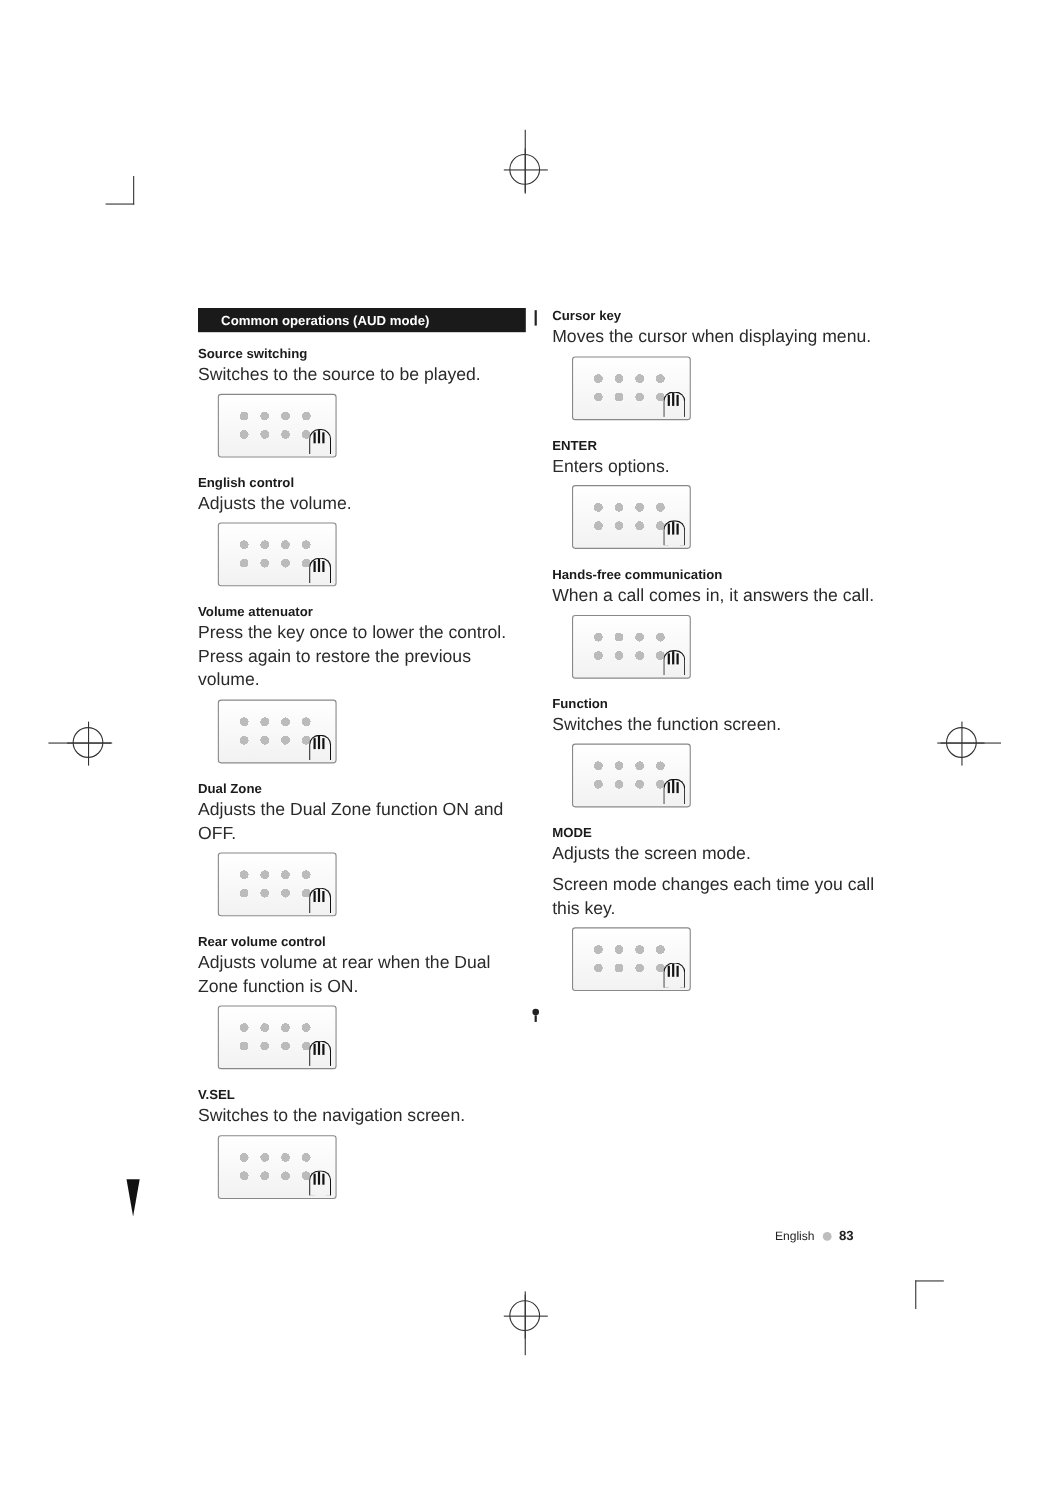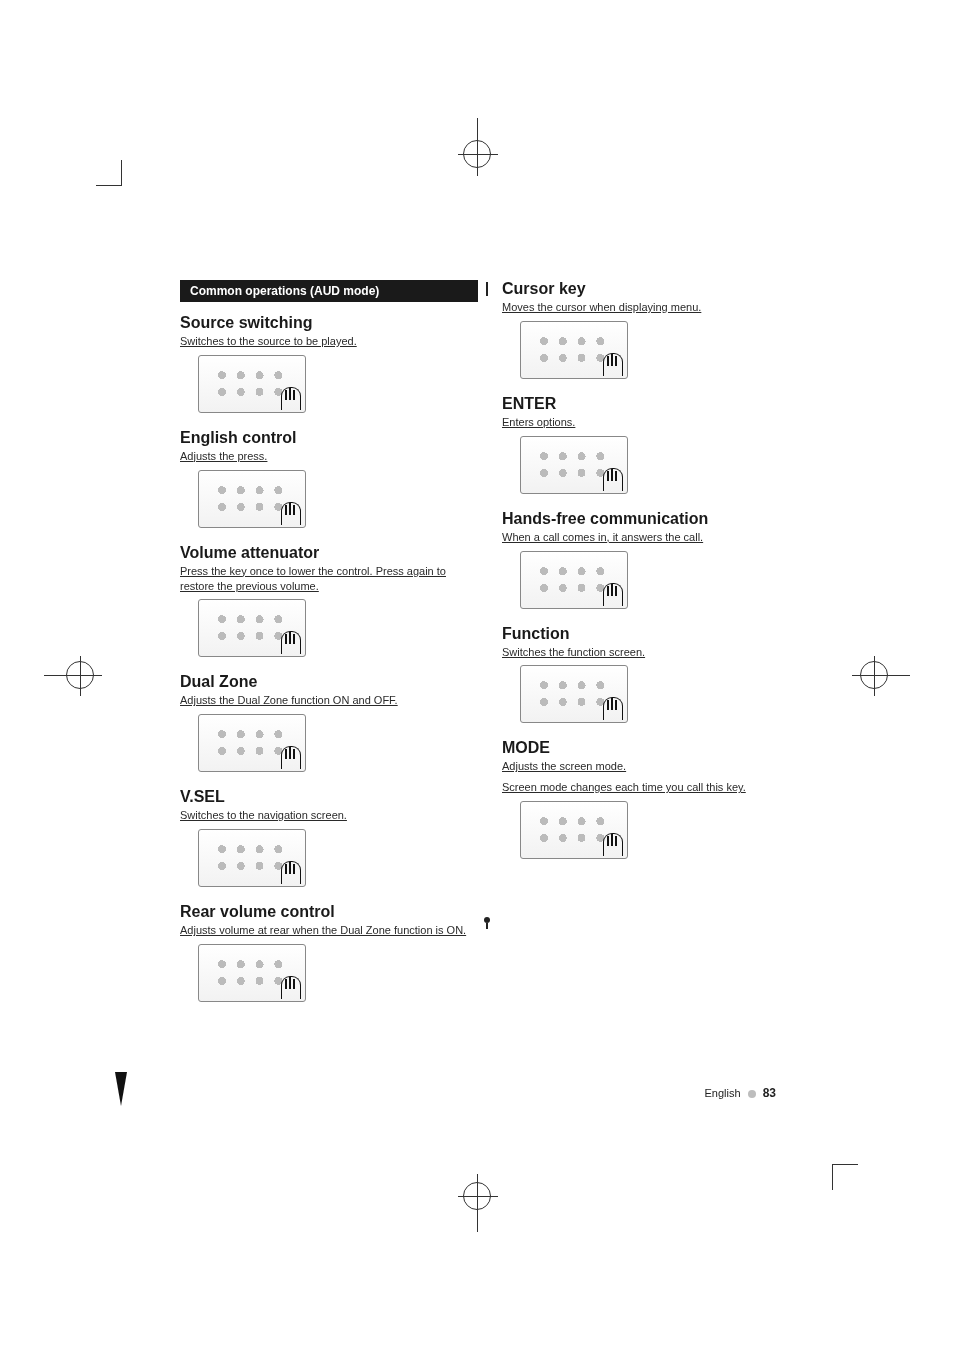--- a/index.html
+++ b/index.html
@@ -63,35 +63,34 @@
   }
   .col {
     flex: 1;
     min-width: 0;
   }
   .section-header {
     background: #1a1a1a;
     color: #fff;
     font-weight: 700;
     font-size: 12px;
-    padding: 4px 10px;
+    padding: 4px 21px;
     margin-bottom: 12px;
   }
   .entry { margin-bottom: 16px; }
   .entry-title {
     font-weight: 700;
+    font-size: 12px;
+    margin-bottom: 2px;
+  }
+  .entry-desc {
     font-size: 16px;
-    margin-bottom: 2px;
-  }
-  .entry-desc {
-    font-size: 11px;
     line-height: 1.35;
     color: #2a2a2a;
     margin-bottom: 6px;
-    text-decoration: underline;
   }
   .remote-placeholder {
     width: 108px;
     height: 58px;
     border: 1px solid #888;
     border-radius: 3px;
     background: linear-gradient(#fff, #f2f2f2);
     position: relative;
     margin-left: 18px;
   }
@@ -145,21 +144,21 @@
     left: 486px;
     top: 923px;
     width: 2px;
     height: 6px;
     background: #222;
   }
 
   .footer {
     position: absolute;
     right: 178px;
-    bottom: 250px;
+    bottom: 220px;
     font-size: 11px;
     color: #222;
   }
   .footer b { font-weight: 700; font-size: 12px; }
   .footer .bullet {
     display: inline-block;
     width: 8px; height: 8px;
     background: #bdbdbd;
     border-radius: 50%;
     vertical-align: middle;
@@ -190,45 +189,45 @@
     <div class="section-header">Common operations (AUD mode)</div>
 
     <div class="entry">
       <div class="entry-title">Source switching</div>
       <div class="entry-desc">Switches to the source to be played.</div>
       <div class="remote-placeholder"></div>
     </div>
 
     <div class="entry">
       <div class="entry-title">English control</div>
-      <div class="entry-desc">Adjusts the press.</div>
+      <div class="entry-desc">Adjusts the volume.</div>
       <div class="remote-placeholder"></div>
     </div>
 
     <div class="entry">
       <div class="entry-title">Volume attenuator</div>
       <div class="entry-desc">Press the key once to lower the control. Press again to restore the previous volume.</div>
       <div class="remote-placeholder"></div>
     </div>
 
     <div class="entry">
       <div class="entry-title">Dual Zone</div>
       <div class="entry-desc">Adjusts the Dual Zone function ON and OFF.</div>
       <div class="remote-placeholder"></div>
     </div>
 
     <div class="entry">
+      <div class="entry-title">Rear volume control</div>
+      <div class="entry-desc">Adjusts volume at rear when the Dual Zone function is ON.</div>
+      <div class="remote-placeholder"></div>
+    </div>
+
+    <div class="entry">
       <div class="entry-title">V.SEL</div>
       <div class="entry-desc">Switches to the navigation screen.</div>
-      <div class="remote-placeholder"></div>
-    </div>
-
-    <div class="entry">
-      <div class="entry-title">Rear volume control</div>
-      <div class="entry-desc">Adjusts volume at rear when the Dual Zone function is ON.</div>
       <div class="remote-placeholder"></div>
     </div>
   </div>
 
   <div class="col">
     <div class="entry">
       <div class="entry-title">Cursor key</div>
       <div class="entry-desc">Moves the cursor when displaying menu.</div>
       <div class="remote-placeholder"></div>
     </div>

